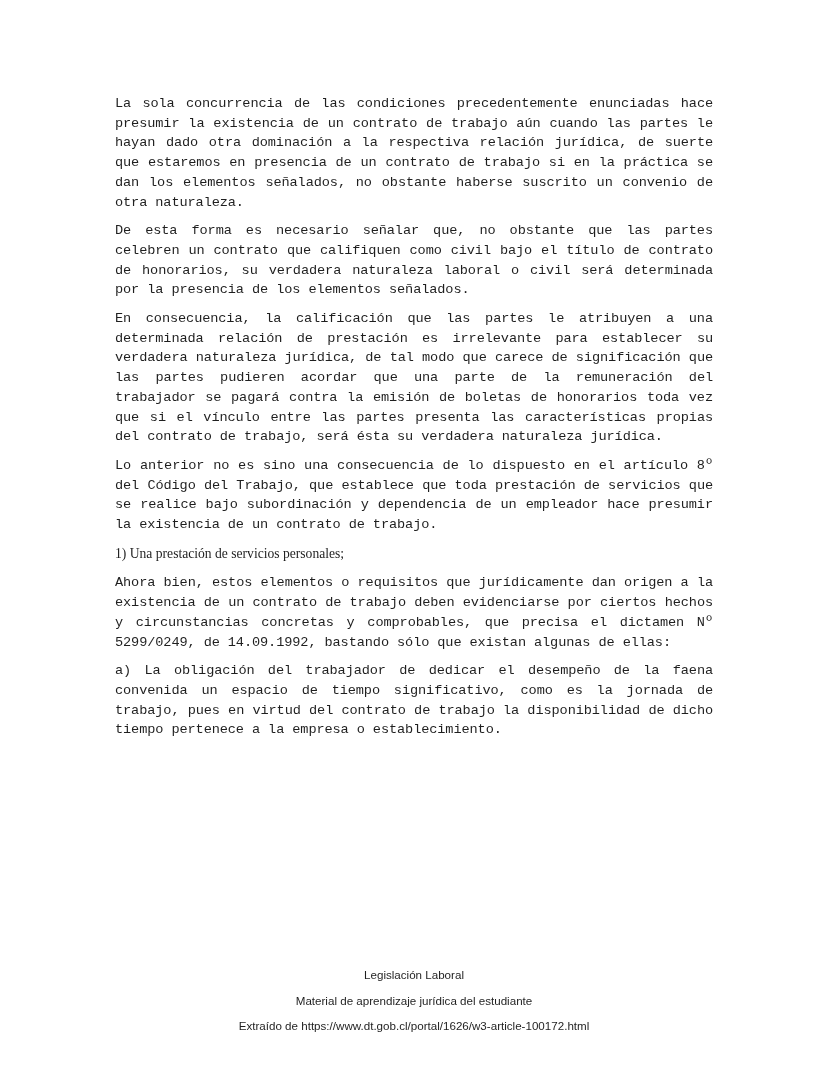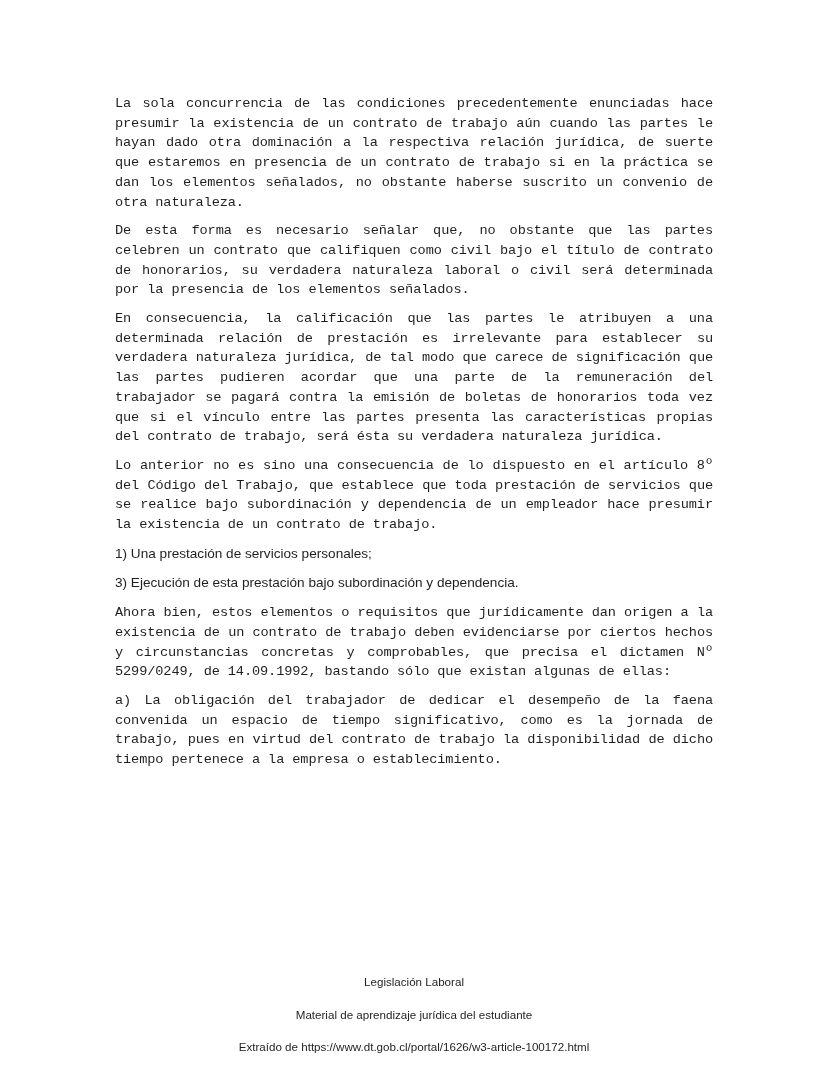--- a/index.html
+++ b/index.html
@@ -26,45 +26,45 @@
     font-size: 13.6px;
     line-height: 19.7px;
     text-align: justify;
     letter-spacing: -0.1px;
     font-family: Liberation Mono, monospace;
   }
   .list-item {
     margin: 0 0 10px 0;
     font-size: 13.6px;
     line-height: 19.7px;
+    font-family: Liberation Serif, serif;
   }
   .footer {
     position: absolute;
     left: 0;
     width: 828px;
     top: 958px;
     text-align: center;
     font-size: 11.6px;
     line-height: 17.5px;
     color: #1f1f1f;
   }
-  .footer div { margin: 15px; }
+  .footer div { margin: 8px; }
 </style>
 </head>
 <body>
 
 <div class="page">
   <p class="para">La sola concurrencia de las condiciones precedentemente enunciadas hace presumir la existencia de un contrato de trabajo aún cuando las partes le hayan dado otra dominación a la respectiva relación jurídica, de suerte que estaremos en presencia de un contrato de trabajo si en la práctica se dan los elementos señalados, no obstante haberse suscrito un convenio de otra naturaleza.</p>
   <p class="para">De esta forma es necesario señalar que, no obstante que las partes celebren un contrato que califiquen como civil bajo el título de contrato de honorarios, su verdadera naturaleza laboral o civil será determinada por la presencia de los elementos señalados.</p>
   <p class="para">En consecuencia, la calificación que las partes le atribuyen a una determinada relación de prestación es irrelevante para establecer su verdadera naturaleza jurídica, de tal modo que carece de significación que las partes pudieren acordar que una parte de la remuneración del trabajador se pagará contra la emisión de boletas de honorarios toda vez que si el vínculo entre las partes presenta las características propias del contrato de trabajo, será ésta su verdadera naturaleza jurídica.</p>
   <p class="para">Lo anterior no es sino una consecuencia de lo dispuesto en el artículo 8º del Código del Trabajo, que establece que toda prestación de servicios que se realice bajo subordinación y dependencia de un empleador hace presumir la existencia de un contrato de trabajo.</p>
 
   <div>
     <p class="list-item">1) Una prestación de servicios personales;</p>
-    <p class="list-item">3) Ejecución de esta prestación bajo subordinación y dependencia.</p>
   </div>
 
   <p class="para">Ahora bien, estos elementos o requisitos que jurídicamente dan origen a la existencia de un contrato de trabajo deben evidenciarse por ciertos hechos y circunstancias concretas y comprobables, que precisa el dictamen Nº 5299/0249, de 14.09.1992, bastando sólo que existan algunas de ellas:</p>
 
   <div>
     <p class="para">a) La obligación del trabajador de dedicar el desempeño de la faena convenida un espacio de tiempo significativo, como es la jornada de trabajo, pues en virtud del contrato de trabajo la disponibilidad de dicho tiempo pertenece a la empresa o establecimiento.</p>
   </div>
 </div>
 
 <div class="footer">

